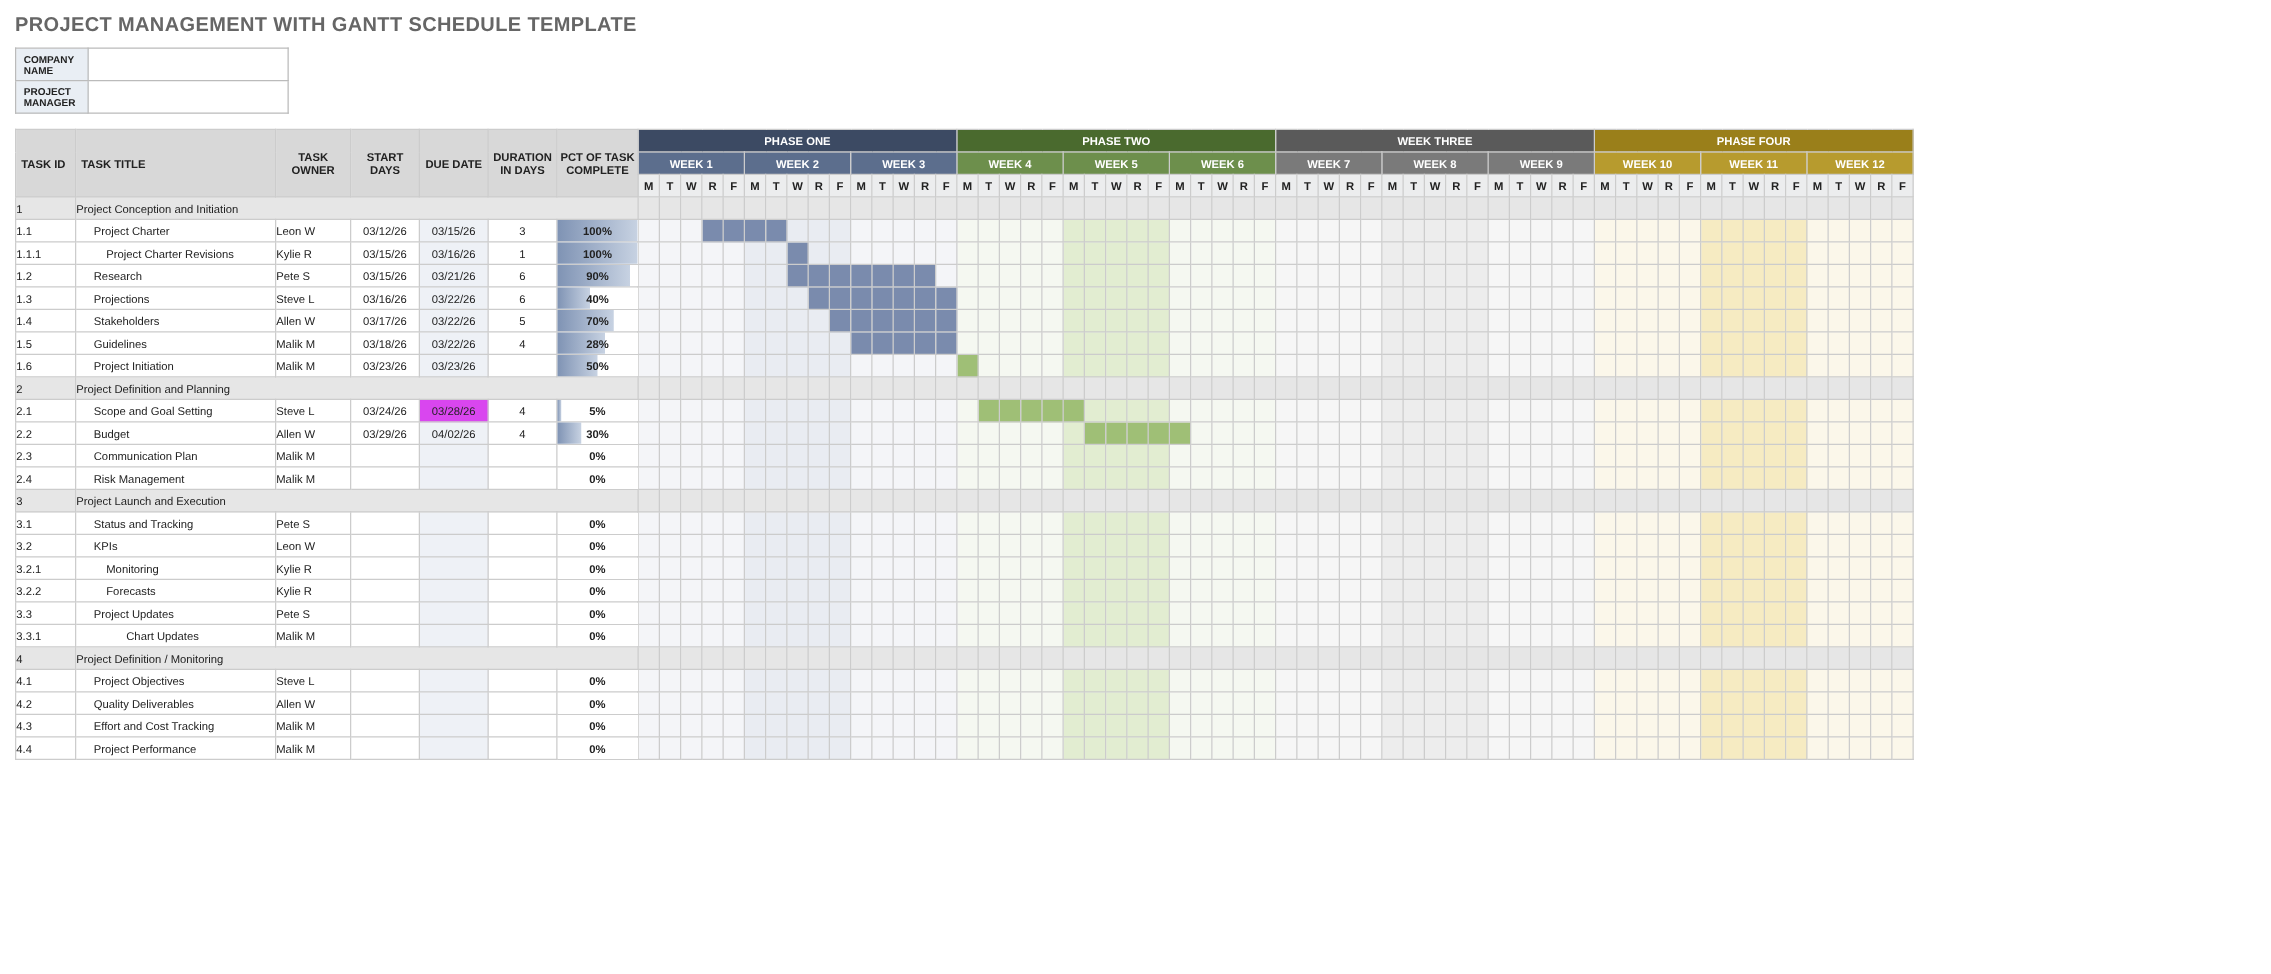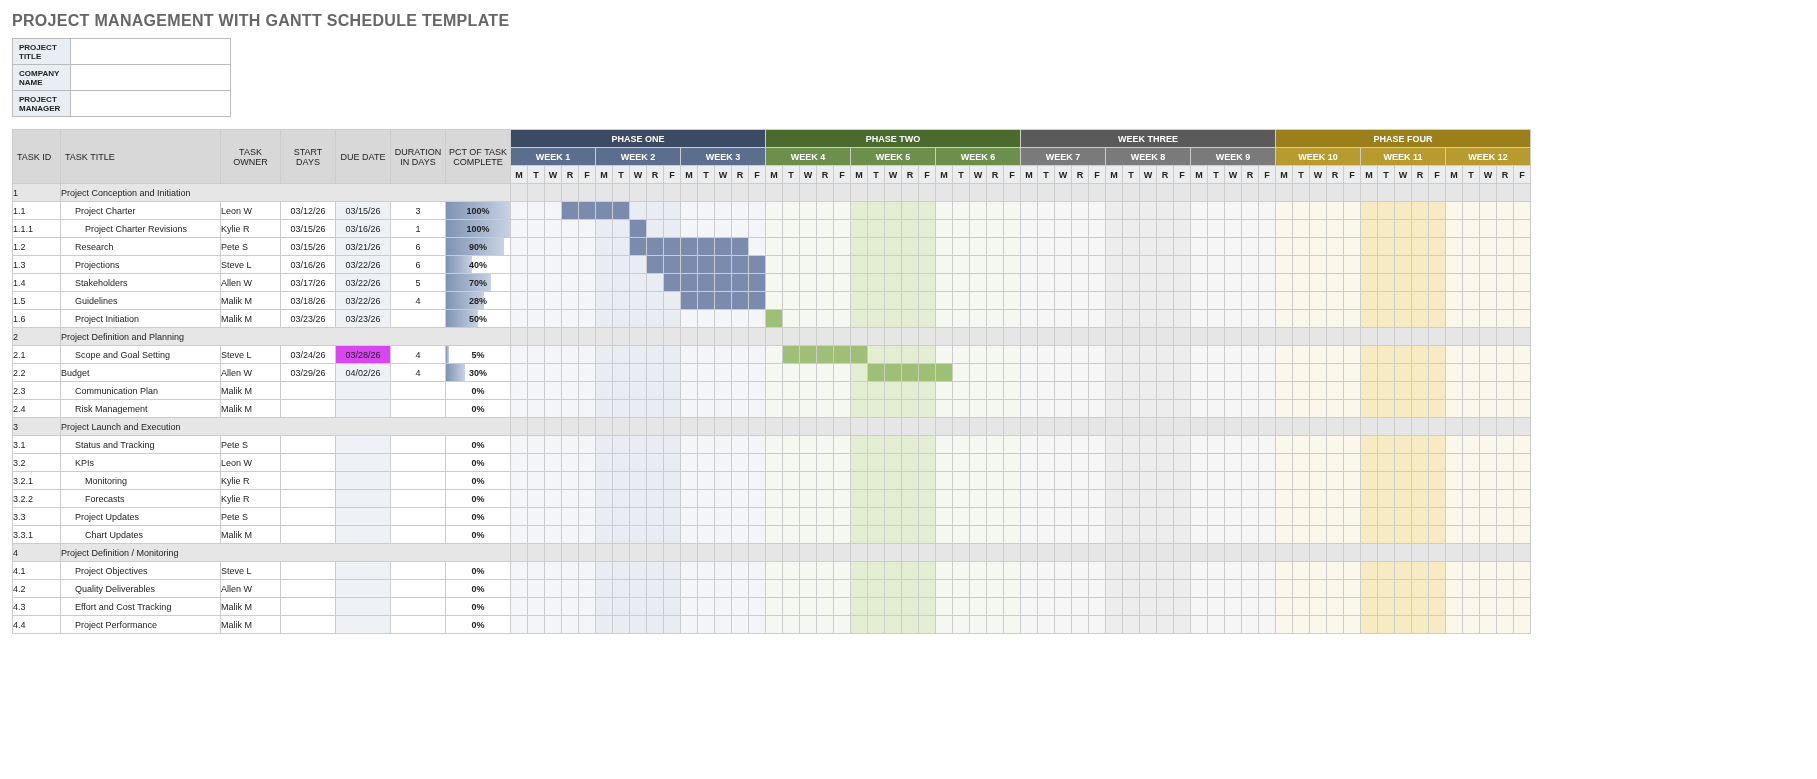--- a/index.html
+++ b/index.html
@@ -6,45 +6,41 @@
   body { margin:0; padding:12px; font-family: Arial, Helvetica, sans-serif; font-size:10px; color:#222; background:#fff; }
   .title { font-size:16px; font-weight:bold; color:#666; margin-bottom:8px; letter-spacing:.3px; }
   .info-table { border-collapse:collapse; margin-bottom:12px; }
   .info-table td { border:1px solid #bbb; height:26px; }
   .info-label { background:#e9eef4; font-weight:bold; font-size:8px; padding:2px 6px; width:58px; }
   .info-val { width:160px; background:#fff; }
   .main { border-collapse:collapse; table-layout:fixed; }
   .main td, .main th { border:1px solid #ccc; height:18px; font-size:9px; padding:0; }
   .col-id{width:48px} .col-title{width:160px} .col-owner{width:60px} .col-start{width:55px} .col-due{width:55px} .col-dur{width:55px} .col-pct{width:65px}
   .col-day{width:17px}
-  .hdr { background:#d8d8d8; font-weight:normal; font-size:8px; text-align:center; }
+  .hdr { background:#d8d8d8; font-weight:bold; font-size:8px; text-align:center; }
   .hdr.left { text-align:left; padding-left:4px; }
   .phase { color:#fff; font-weight:bold; text-align:center; font-size:9px; height:16px; }
   .week { color:#fff; font-weight:bold; text-align:center; font-size:8px; height:15px; }
   .day { background:#ecedee; text-align:center; font-weight:bold; font-size:8px; }
   .cell { text-align:left; padding-left:4px; background:#fff; }
   .cell.center{ text-align:center; padding:0; }
   .section td.sec { background:#e6e6e6; font-weight:normal; }
   .pct { position:relative; text-align:center; }
   .pctbar { position:absolute; left:0; top:0; bottom:0; background:linear-gradient(to right, #7f93b4, #c7d2e2); }
   .pcttxt { position:relative; font-weight:bold; }
   .tl { padding:0; }
   
 </style>
 </head>
 <body>
 
 <div class="title">PROJECT MANAGEMENT WITH GANTT SCHEDULE TEMPLATE</div>
 
 <table class="info-table">
   <tbody id="info-rows">
-      <tr>
-        <td class="info-label">PROJECT TITLE</td>
-        <td class="info-val"></td>
-      </tr>
       <tr>
         <td class="info-label">COMPANY NAME</td>
         <td class="info-val"></td>
       </tr>
       <tr>
         <td class="info-label">PROJECT MANAGER</td>
         <td class="info-val"></td>
       </tr>
     </tbody>
 </table>
@@ -817,21 +813,21 @@
         <td class="tl col-day" style="background:#f6ebc2"></td>
         <td class="tl col-day" style="background:#f6ebc2"></td>
         <td class="tl col-day" style="background:#fbf7ea"></td>
         <td class="tl col-day" style="background:#fbf7ea"></td>
         <td class="tl col-day" style="background:#fbf7ea"></td>
         <td class="tl col-day" style="background:#fbf7ea"></td>
         <td class="tl col-day" style="background:#fbf7ea"></td>
       </tr>
       <tr>
         <td class="cell">2.2</td>
-        <td class="cell" style="">Budget</td>
+        <td class="cell" style="padding-left:14px">Budget</td>
         <td class="cell">Allen W</td>
         <td class="cell center">03/29/26</td>
         <td class="cell center" style="background:#eef1f6">04/02/26</td>
         <td class="cell center">4</td>
         <td class="cell center pct"><div class="pctbar" style="width:30%"></div><span class="pcttxt">30%</span></td>
         <td class="tl col-day" style="background:#f4f5f8"></td>
         <td class="tl col-day" style="background:#f4f5f8"></td>
         <td class="tl col-day" style="background:#f4f5f8"></td>
         <td class="tl col-day" style="background:#f4f5f8"></td>
         <td class="tl col-day" style="background:#f4f5f8"></td>
@@ -1433,21 +1429,21 @@
         <td class="tl col-day" style="background:#f6ebc2"></td>
         <td class="tl col-day" style="background:#f6ebc2"></td>
         <td class="tl col-day" style="background:#fbf7ea"></td>
         <td class="tl col-day" style="background:#fbf7ea"></td>
         <td class="tl col-day" style="background:#fbf7ea"></td>
         <td class="tl col-day" style="background:#fbf7ea"></td>
         <td class="tl col-day" style="background:#fbf7ea"></td>
       </tr>
       <tr>
         <td class="cell">3.3.1</td>
-        <td class="cell" style="padding-left:24px">Chart Updates</td>
+        <td class="cell" style="padding-left:40px">Chart Updates</td>
         <td class="cell">Malik M</td>
         <td class="cell center"></td>
         <td class="cell center" style="background:#eef1f6"></td>
         <td class="cell center"></td>
         <td class="cell center pct"><div class="pctbar" style="width:0%"></div><span class="pcttxt">0%</span></td>
         <td class="tl col-day" style="background:#f4f5f8"></td>
         <td class="tl col-day" style="background:#f4f5f8"></td>
         <td class="tl col-day" style="background:#f4f5f8"></td>
         <td class="tl col-day" style="background:#f4f5f8"></td>
         <td class="tl col-day" style="background:#f4f5f8"></td>

